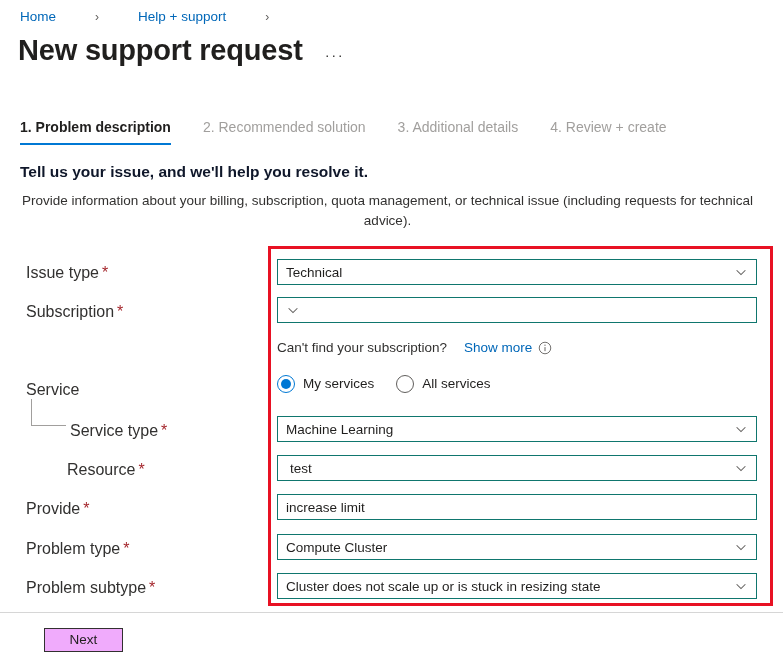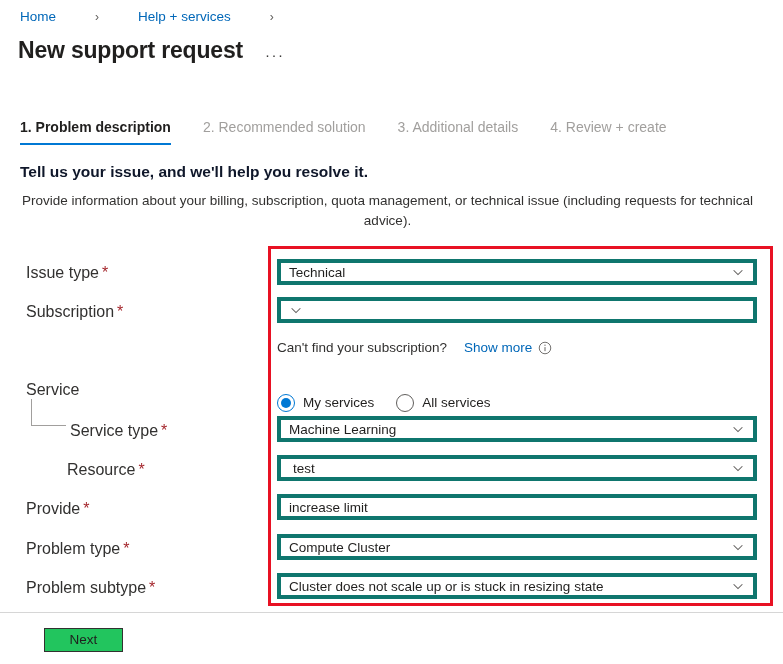--- a/index.html
+++ b/index.html
@@ -44,21 +44,21 @@
 
   
   .page-title-row {
     position: absolute;
     left: 18px;
     top: 33px;
     display: flex;
     align-items: flex-end;
   }
   .page-title {
-    font-size: 23px;
+    font-size: 29px;
     font-weight: 600;
     color: #201f1e;
     line-height: 34px;
     letter-spacing: -0.2px;
   }
   .ellipsis-btn {
     margin-left: 22px;
     margin-bottom: 7px;
     color: #3b3a39;
     font-size: 15px;
@@ -149,21 +149,21 @@
   .req {
     color: #a4262c;
     margin-left: 3px;
   }
 
   .field {
     position: absolute;
     left: 277px;
     width: 480px;
     height: 26px;
-    border: 4px solid #0f766e;
+    border: 1px solid #0f766e;
     background: #ffffff;
     display: flex;
     align-items: center;
     font-size: 13.5px;
     color: #201f1e;
     padding: 0 6px 0 8px;
     cursor: pointer;
   }
   .field.textbox { cursor: text; }
   .field .val {
@@ -207,21 +207,20 @@
     flex: none;
   }
 
   
   .radio-row {
     position: absolute;
     left: 277px;
     top: 375px;
     display: flex;
     align-items: center;
-    margin-top: 19px;
   }
   .radio-opt {
     display: flex;
     align-items: center;
     margin-right: 22px;
     cursor: pointer;
     font-size: 13.5px;
     color: #201f1e;
     line-height: 18px;
   }
@@ -271,37 +270,37 @@
     height: 1px;
     background: #d6d6d6;
   }
   .next-btn {
     position: absolute;
     left: 44px;
     top: 628px;
     width: 79px;
     height: 24px;
     border: 1px solid #323130;
-    background: #22c55e;
+    background: #f0abfc;
     color: #201f1e;
     font-family: "Liberation Sans", sans-serif;
     font-size: 13.5px;
     line-height: 22px;
     text-align: center;
     cursor: pointer;
     padding: 0;
   }
 </style>
 </head>
 <body>
 
 <div class="breadcrumb">
   <span class="crumb-link">Home</span>
   <span class="crumb-sep">›</span>
-  <span class="crumb-link">Help + services</span>
+  <span class="crumb-link">Help + support</span>
   <span class="crumb-sep">›</span>
 </div>
 
 <div class="page-title-row">
   <div class="page-title">New support request</div>
   <div class="ellipsis-btn">···</div>
 </div>
 
 <div class="tabs">
   <div class="tab active">1. Problem description</div>

